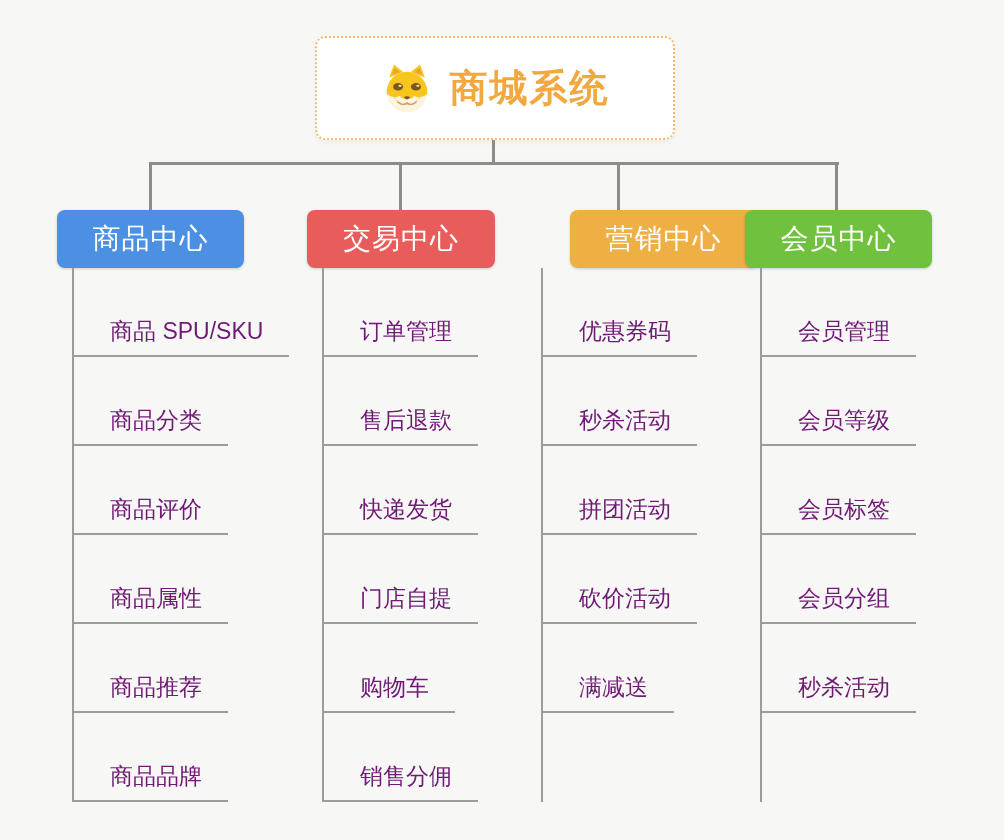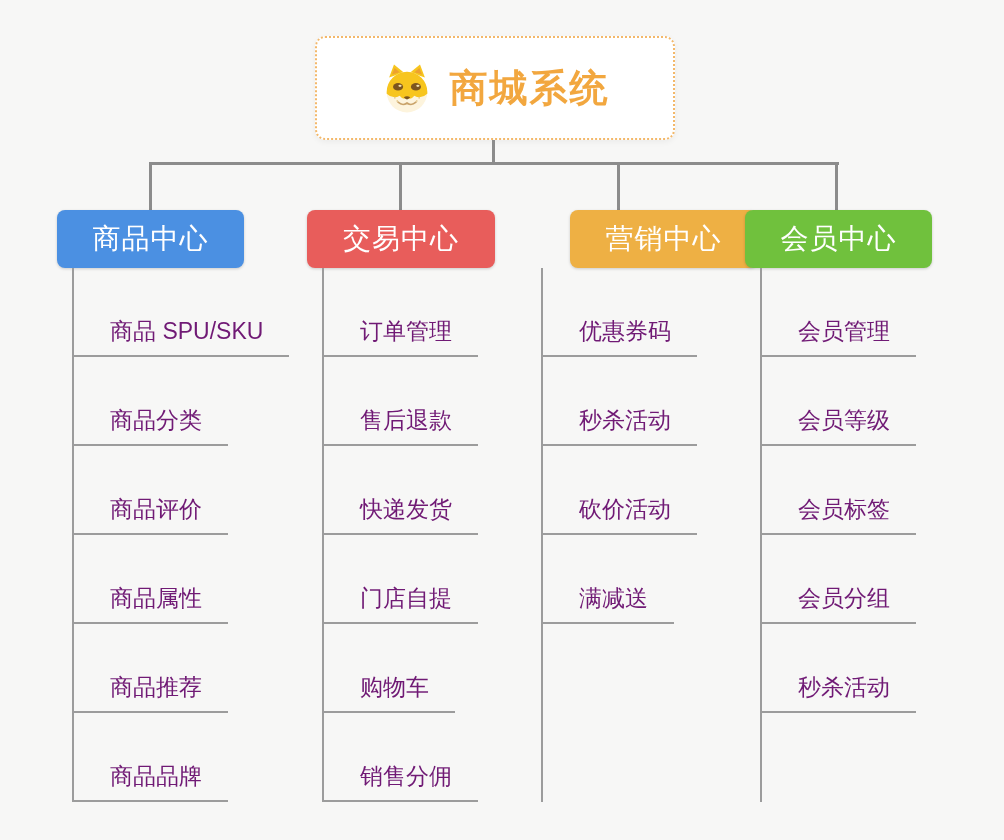--- a/index.html
+++ b/index.html
@@ -182,20 +182,23 @@
   </div>
 
   <div class="col c2">
     <div class="child">
         <span class="child-label">优惠券码</span>
       </div>
     <div class="child">
         <span class="child-label">秒杀活动</span>
       </div>
     <div class="child">
+        <span class="child-label">拼团活动</span>
+      </div>
+    <div class="child">
         <span class="child-label">砍价活动</span>
       </div>
     <div class="child">
         <span class="child-label">满减送</span>
       </div>
   </div>
 
   <div class="col c3">
     <div class="child">
         <span class="child-label">会员管理</span>

